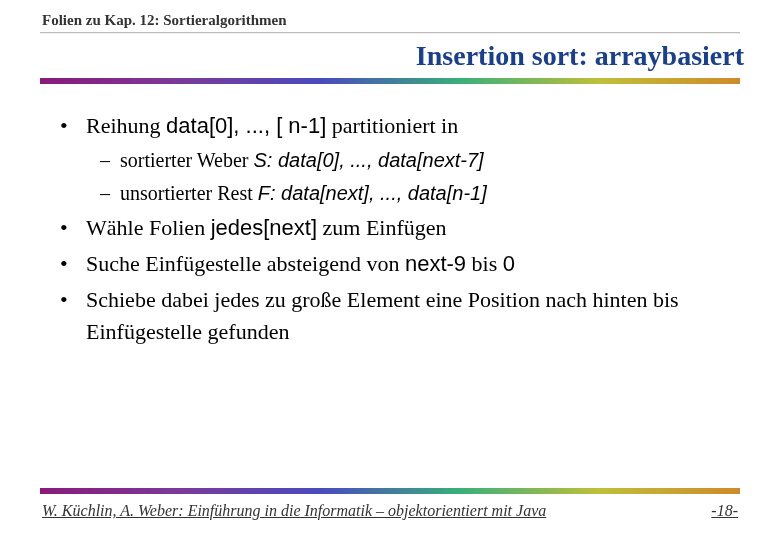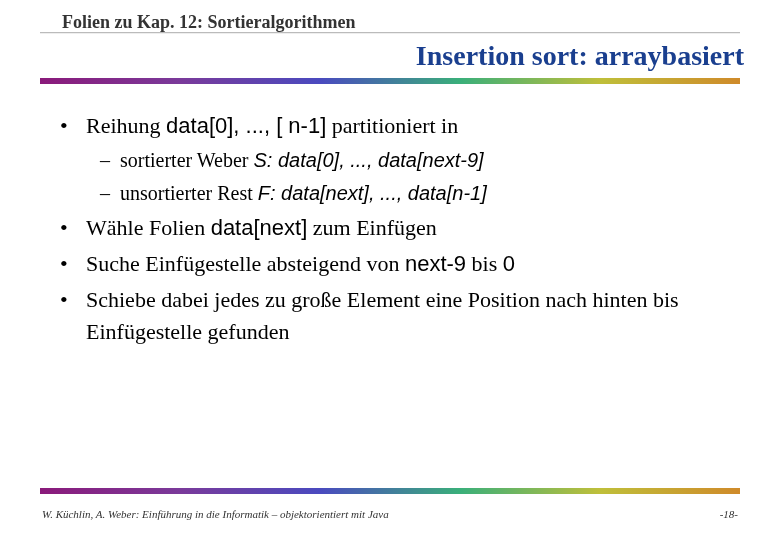--- a/index.html
+++ b/index.html
@@ -8,24 +8,23 @@
     height: 540px;
     background: #ffffff;
     font-family: "Times New Roman", Times, serif;
     position: relative;
     overflow: hidden;
   }
   .header-label {
     position: absolute;
     top: 12px;
     left: 42px;
-    font-size: 18px;
+    font-size: 15px;
     font-weight: bold;
     color: #333;
-    margin-left: 20px;
   }
   .header-rule {
     position: absolute;
     top: 32px;
     left: 40px;
     right: 40px;
     height: 0;
     border-top: 1px solid #bbb;
     border-bottom: 1px solid #eee;
   }
@@ -85,26 +84,27 @@
     left: 40px;
     right: 40px;
     height: 6px;
     background: linear-gradient(to right, #8a1a7a 0%, #7a3a9a 20%, #4a4abf 40%, #3aaf7a 60%, #bfbf3a 80%, #cf8a2a 100%);
   }
   .footer {
     position: absolute;
     bottom: 20px;
     left: 42px;
     right: 42px;
-    font-size: 11px;
+    font-size: 16px;
     font-style: italic;
     color: #333;
     display: flex;
     justify-content: space-between;
     align-items: baseline;
+    text-decoration: underline;
   }
   .footer .pnum {
     font-style: italic;
   }
 </style>
 </head>
 <body>
 
 <div class="header-label">Folien zu Kap. 12: Sortieralgorithmen</div>
 <div class="header-rule"></div>
@@ -117,35 +117,35 @@
   <div class="bullet">
     <div class="dot">•</div>
     <div class="txt">
       <span>Reihung </span><span class="code">data[0], ..., [ n-1]</span><span>  partitioniert in</span>
     </div>
   </div>
 
   <div class="sub">
     <div class="dash">–</div>
     <div class="txt">
-      <span>sortierter Weber  </span><span class="code" style="font-style:italic">S:  data[0], ..., data[next-9]</span>
+      <span>sortierter Weber  </span><span class="code" style="font-style:italic">S:  data[0], ..., data[next-7]</span>
     </div>
   </div>
 
   <div class="sub">
     <div class="dash">–</div>
     <div class="txt">
       <span>unsortierter Rest  </span><span class="code" style="font-style:italic">F:  data[next], ..., data[n-1]</span>
     </div>
   </div>
 
   <div class="bullet">
     <div class="dot">•</div>
     <div class="txt">
-      <span>Wähle Folien </span><span class="code">data[next]</span><span> zum Einfügen</span>
+      <span>Wähle Folien </span><span class="code">jedes[next]</span><span> zum Einfügen</span>
     </div>
   </div>
 
   <div class="bullet">
     <div class="dot">•</div>
     <div class="txt">
       <span>Suche Einfügestelle absteigend von  </span><span class="code">next-9</span><span>  bis  </span><span class="code">0</span>
     </div>
   </div>
 

